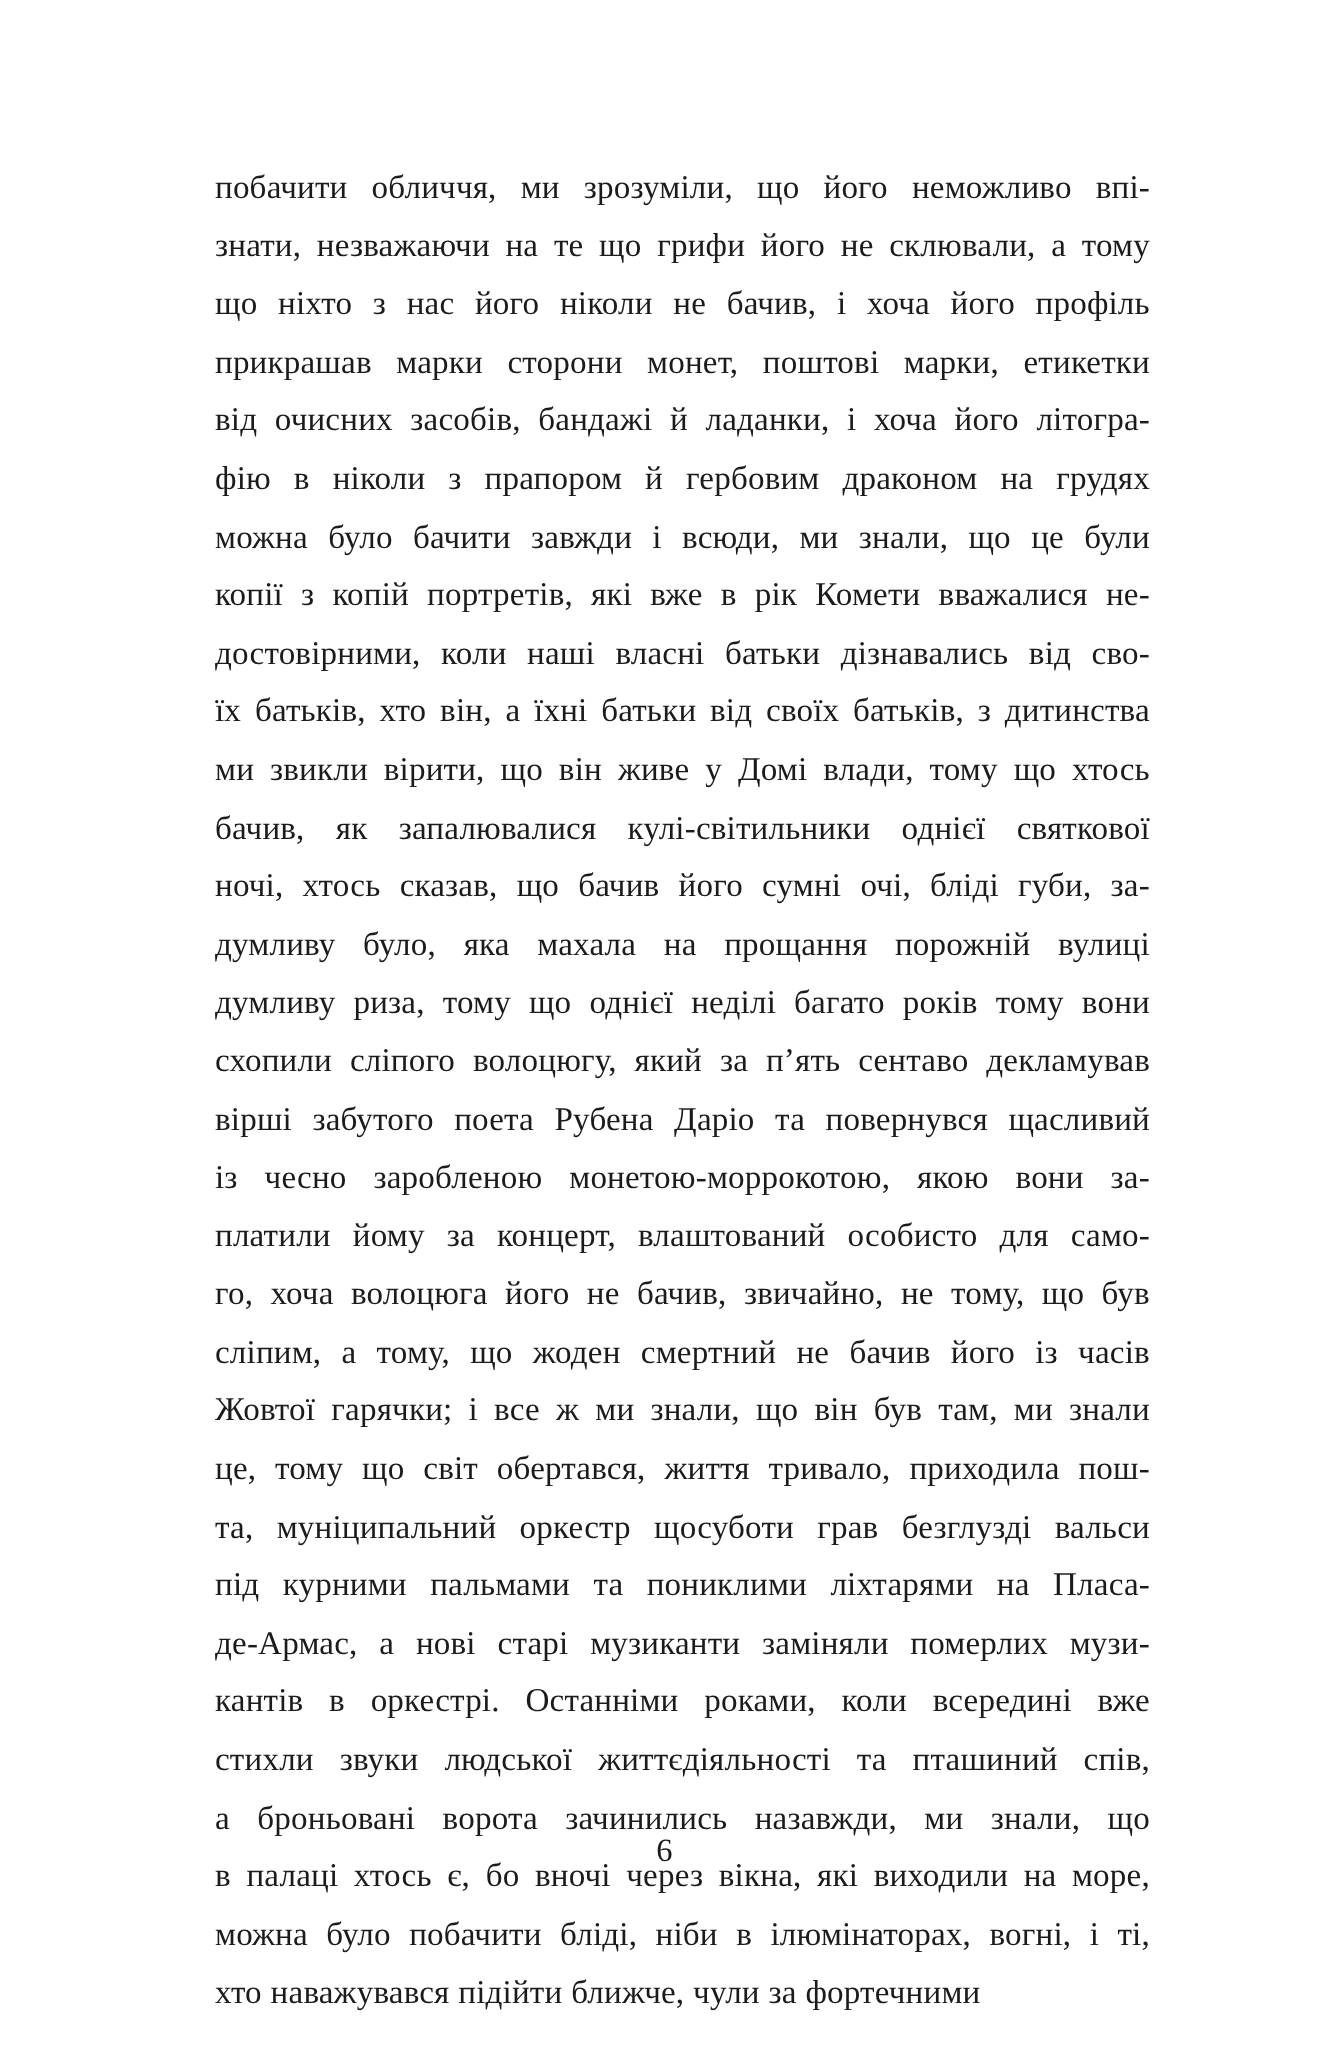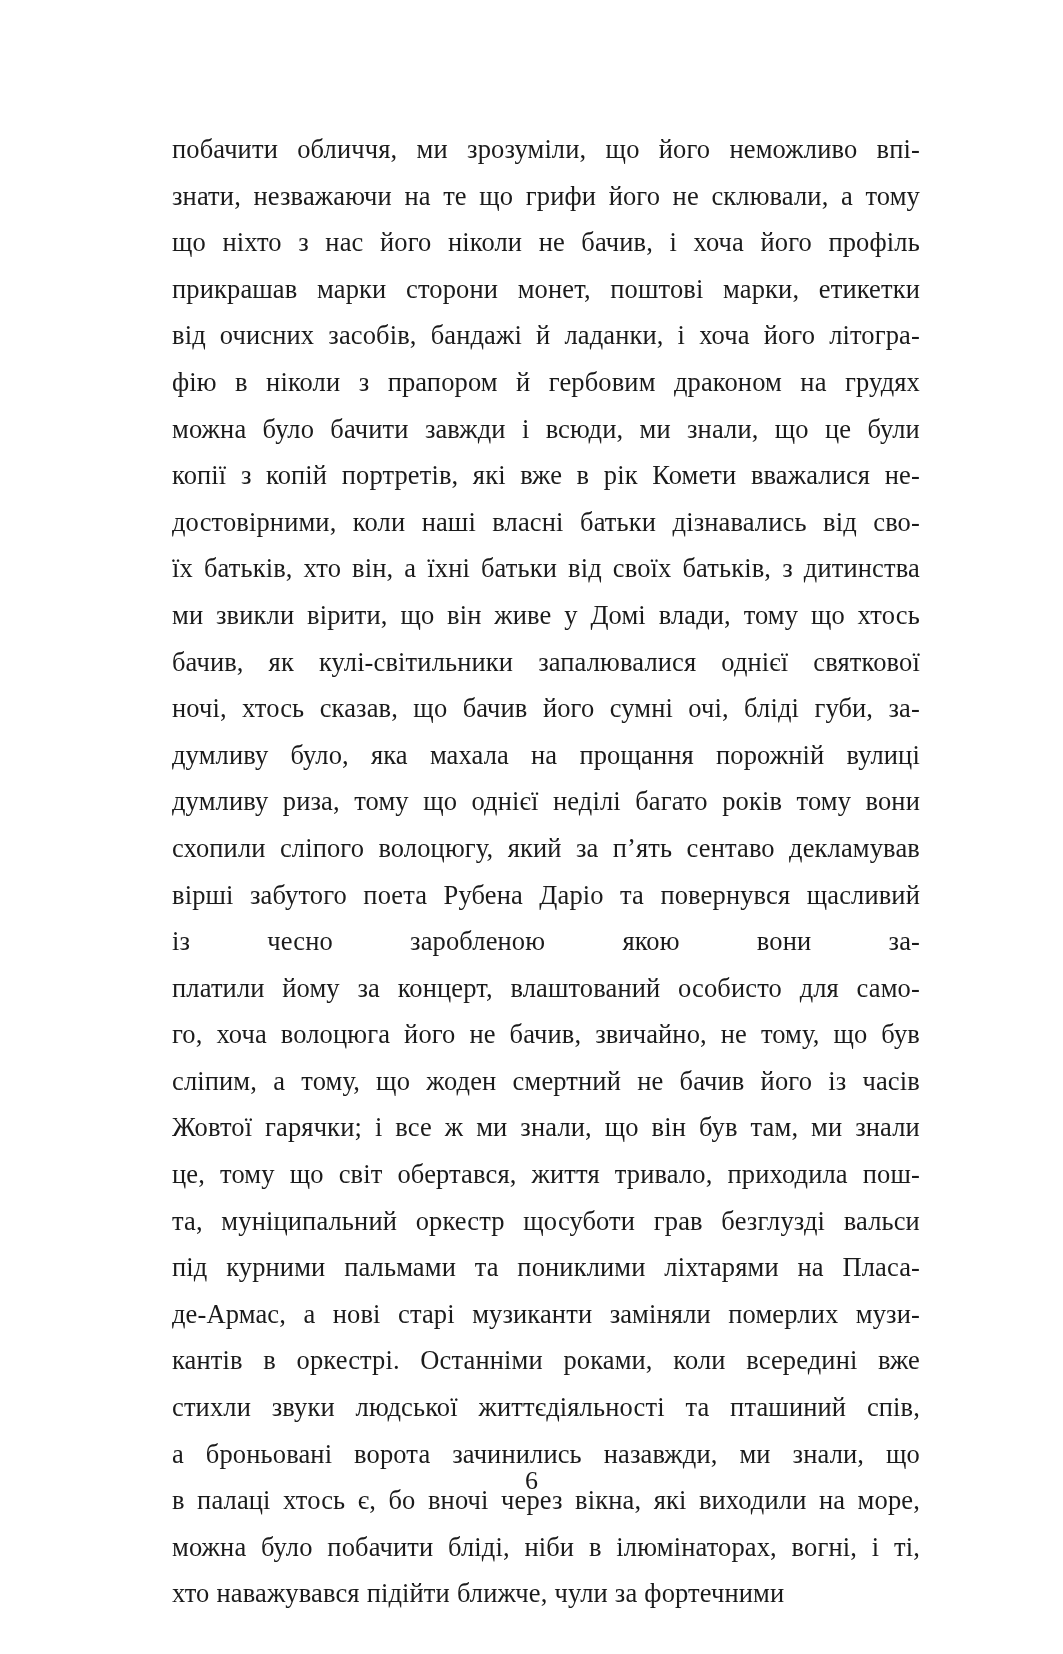--- a/index.html
+++ b/index.html
@@ -206,22 +206,22 @@
         <span class="w">у</span>
         <span class="w">Домі</span>
         <span class="w">влади,</span>
         <span class="w">тому</span>
         <span class="w">що</span>
         <span class="w">хтось</span>
       </div>
       <div class="line justified">
         <span class="w">бачив,</span>
         <span class="w">як</span>
+        <span class="w">запалювалися</span>
         <span class="w">кулі-світильники</span>
-        <span class="w">запалювалися</span>
         <span class="w">однієї</span>
         <span class="w">святкової</span>
       </div>
       <div class="line justified">
         <span class="w">ночі,</span>
         <span class="w">хтось</span>
         <span class="w">сказав,</span>
         <span class="w">що</span>
         <span class="w">бачив</span>
         <span class="w">його</span>
@@ -270,20 +270,21 @@
         <span class="w">Рубена</span>
         <span class="w">Даріо</span>
         <span class="w">та</span>
         <span class="w">повернувся</span>
         <span class="w">щасливий</span>
       </div>
       <div class="line justified">
         <span class="w">із</span>
         <span class="w">чесно</span>
         <span class="w">заробленою</span>
+        <span class="w">монетою-моррокотою,</span>
         <span class="w">якою</span>
         <span class="w">вони</span>
         <span class="w">за-</span>
       </div>
       <div class="line justified">
         <span class="w">платили</span>
         <span class="w">йому</span>
         <span class="w">за</span>
         <span class="w">концерт,</span>
         <span class="w">влаштований</span>

